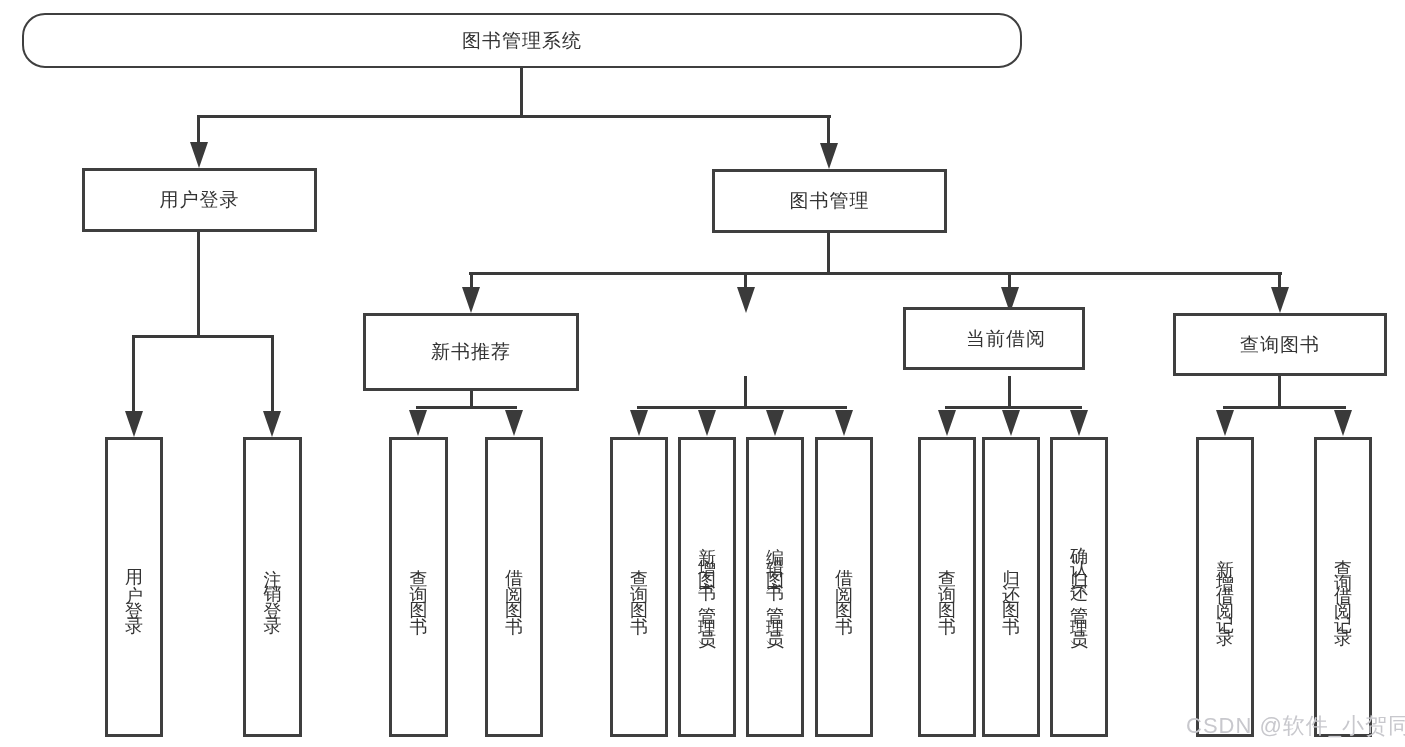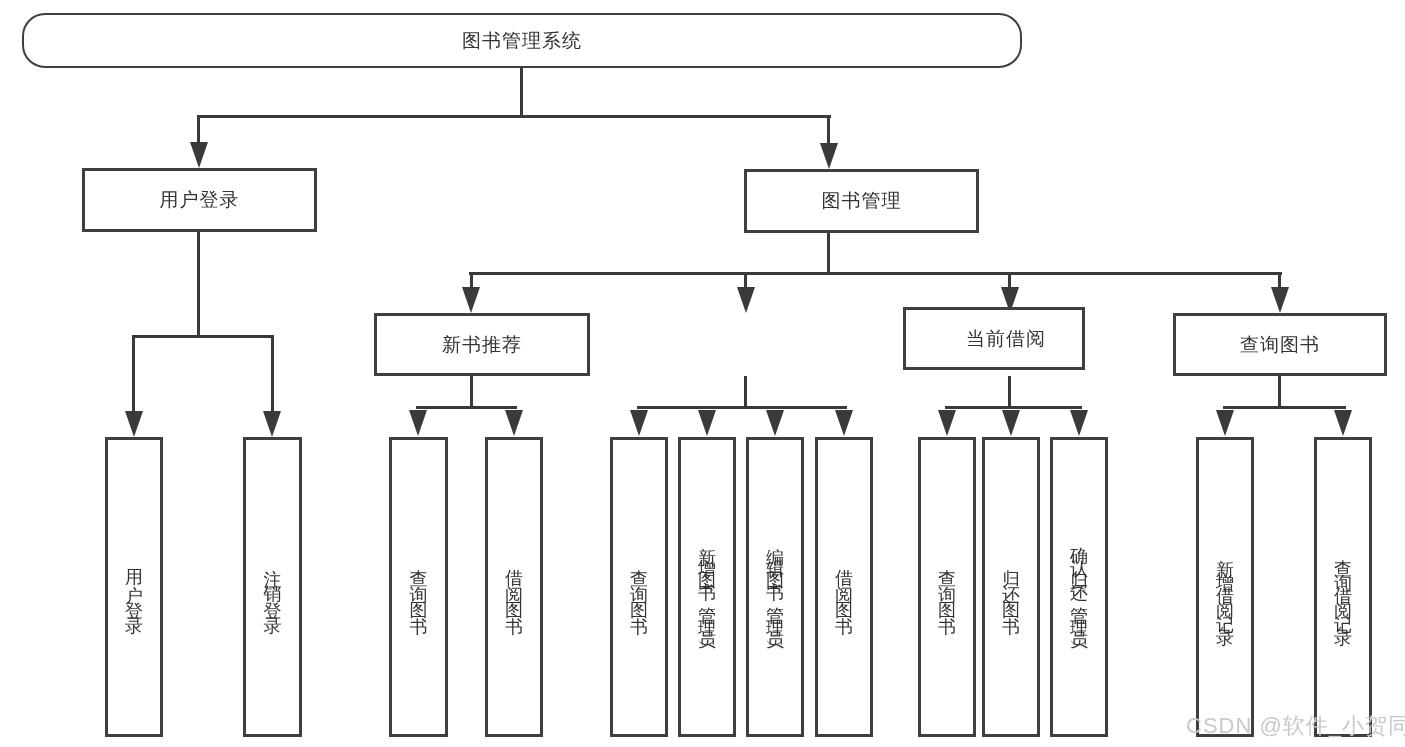--- a/index.html
+++ b/index.html
@@ -95,25 +95,25 @@
   <div class="arr" style="left:1216px;top:410px;"></div>
   <div class="arr" style="left:1334px;top:410px;"></div>
 
   <div class="node hnode root" style="left:22px;top:13px;width:1000px;height:55px;border-radius:23px;">
     <span>图书管理系统</span>
   </div>
 
   <div class="node hnode" style="left:82px;top:168px;width:235px;height:64px;">
     <span>用户登录</span>
   </div>
-  <div class="node hnode" style="left:712px;top:169px;width:235px;height:64px;margin-left:32px;">
+  <div class="node hnode" style="left:712px;top:169px;width:235px;height:64px;">
     <span>图书管理</span>
   </div>
 
-  <div class="node hnode" style="left:374px;top:313px;width:216px;height:63px;text-align:right;">
+  <div class="node hnode" style="left:363px;top:313px;width:216px;height:78px;text-align:right;">
     <span>新书推荐</span>
   </div>
   <div class="node hnode" style="left:903px;top:307px;width:182px;height:63px;padding-left:24px;">
     <span>当前借阅</span>
   </div>
   <div class="node hnode" style="left:1173px;top:313px;width:214px;height:63px;">
     <span>查询图书</span>
   </div>
 
   <div class="node vnode" style="left:105px;width:58px;">

